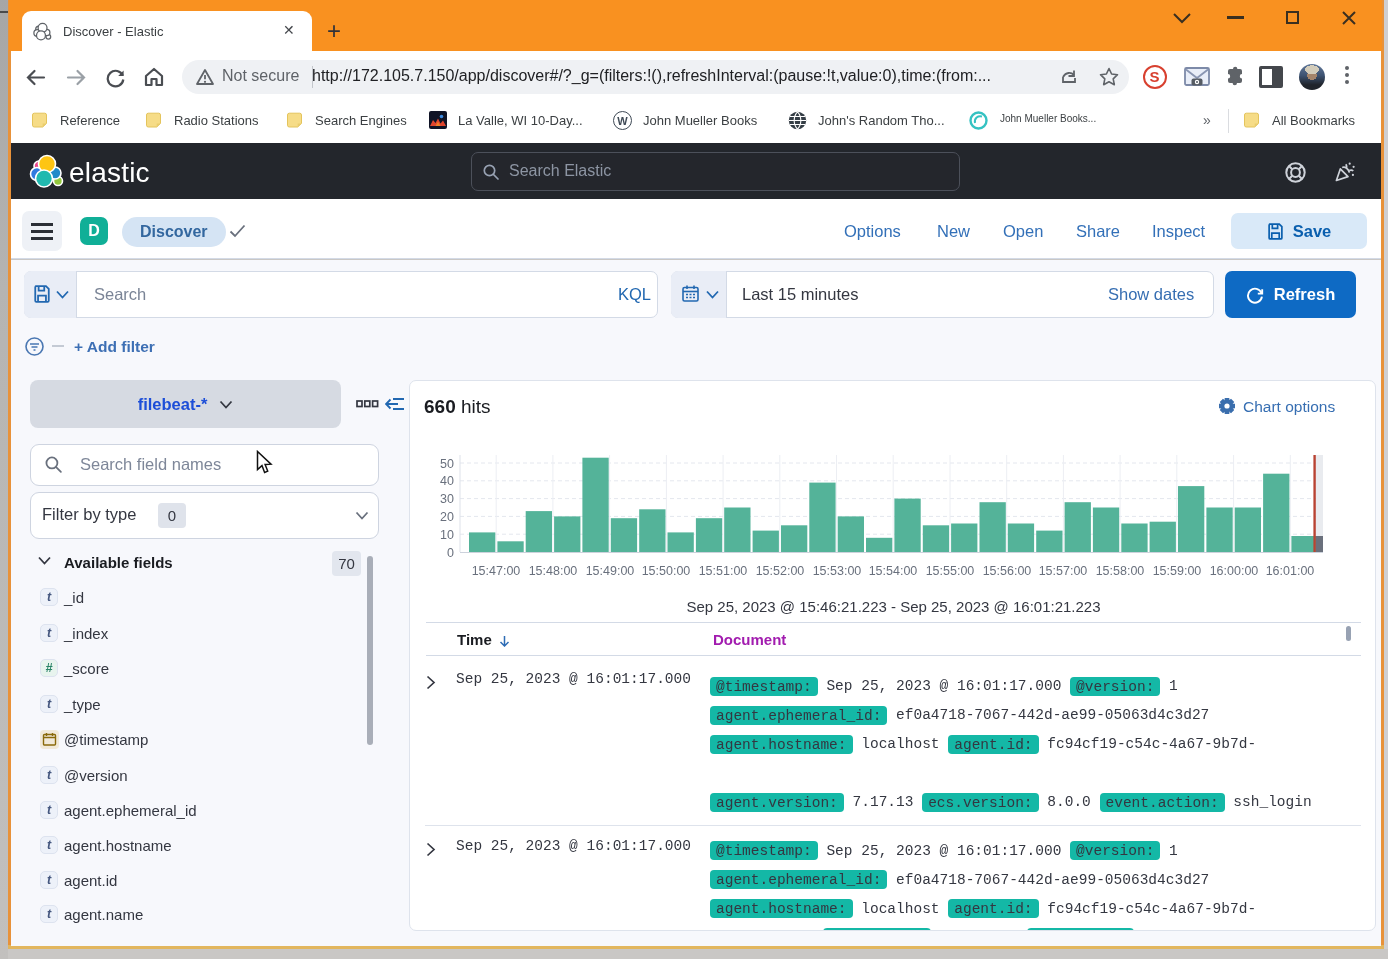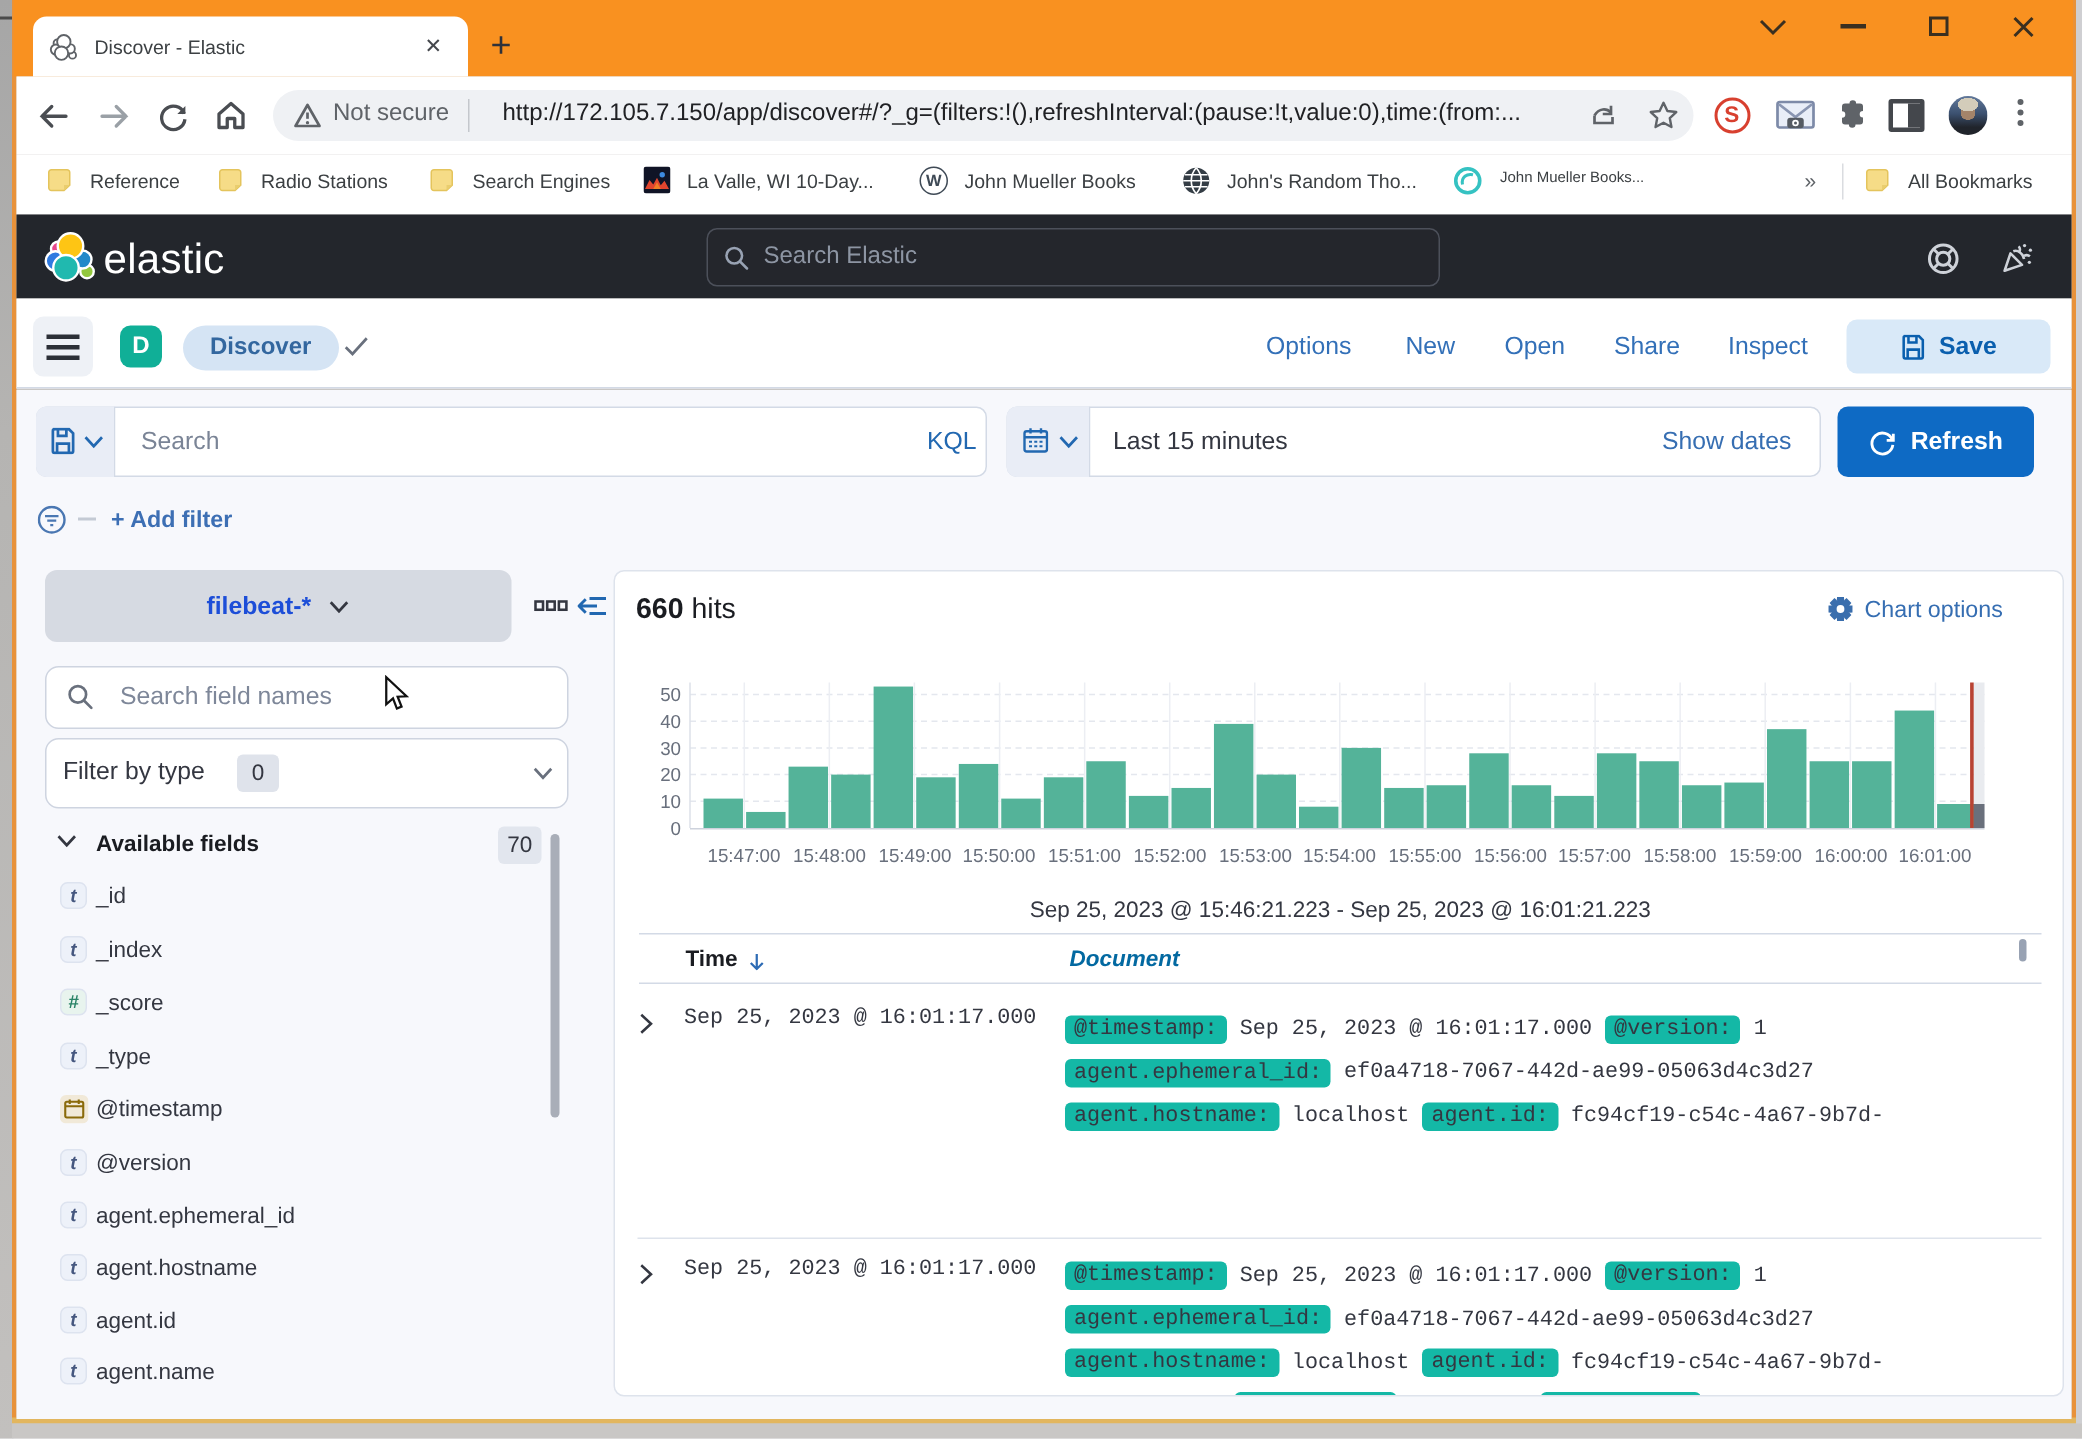--- a/index.html
+++ b/index.html
@@ -60,21 +60,21 @@
   </svg>
 
 <div class="abs" style="left:182px;top:60px;width:947px;height:34px;background:#eff1f4;border-radius:17px;"></div>
 <svg class="abs" style="left:196px;top:68px;" width="18" height="18" viewBox="0 0 18 18">
     <path d="M9 2 L17 16 H1 Z" fill="none" stroke="#5f6368" stroke-width="1.8" stroke-linejoin="round"></path>
     <path d="M9 7 V11.2" stroke="#5f6368" stroke-width="1.8"></path>
     <circle cx="9" cy="13.8" r="1.1" fill="#5f6368"></circle>
   </svg>
 <div class="abs" style="left:222px;top:67px;font-size:16px;color:#5f6368;">Not secure</div>
 <div class="abs" style="left:312px;top:66px;width:1px;height:22px;background:#c4c7cc;"></div>
-<div class="abs" style="left:335px;top:67px;width:716px;overflow:hidden;font-size:16px;color:#202124;white-space:nowrap;">http://172.105.7.150/app/discover#/?_g=(filters:!(),refreshInterval:(pause:!t,value:0),time:(from:...</div>
+<div class="abs" style="left:312px;top:67px;width:716px;overflow:hidden;font-size:16px;color:#202124;white-space:nowrap;">http://172.105.7.150/app/discover#/?_g=(filters:!(),refreshInterval:(pause:!t,value:0),time:(from:...</div>
 <svg class="abs" style="left:1059px;top:67px;" width="20" height="20" viewBox="0 0 20 20">
     <path d="M4 10 C7 5 12 5 15 8" fill="none" stroke="#5f6368" stroke-width="1.8"></path>
     <path d="M15 3.5 V9 H9.5" fill="none" stroke="#5f6368" stroke-width="1.8"></path>
     <path d="M4 10 V15 H16 V11" fill="none" stroke="#5f6368" stroke-width="1.8"></path>
   </svg>
 <svg class="abs" style="left:1099px;top:67px;" width="20" height="20" viewBox="0 0 20 20">
     <path d="M10 1.5 L12.6 7 L18.5 7.7 L14.2 11.8 L15.3 17.7 L10 14.8 L4.7 17.7 L5.8 11.8 L1.5 7.7 L7.4 7 Z" fill="none" stroke="#5f6368" stroke-width="1.6" stroke-linejoin="round"></path>
   </svg>
 
 <div class="abs" style="left:1143px;top:65px;width:24px;height:24px;border-radius:12px;border:2.5px solid #d8402f;background:#fff;"></div>
@@ -389,34 +389,35 @@
       <text x="824" y="197.5" text-anchor="middle">16:00:00</text>
       <text x="880" y="197.5" text-anchor="middle">16:01:00</text>
     </g>
   </svg>
   <div class="abs" style="left:0;top:206px;width:967px;text-align:center;font-size:15px;color:#343741;margin-top:11px;">Sep 25, 2023 @ 15:46:21.223 - Sep 25, 2023 @ 16:01:21.223</div>
   <div class="abs" style="left:16px;top:241px;width:935px;height:34px;border-top:1px solid #d3dae6;border-bottom:1px solid #d3dae6;"></div>
   <div class="abs" style="left:47px;top:250px;font-size:15px;font-weight:700;color:#1a1c21;">Time</div>
   <svg class="abs" style="left:89px;top:254px;" width="11" height="12" viewBox="0 0 11 12">
       <path d="M5.5 1 V10.5 M1.5 7 L5.5 11 L9.5 7" fill="none" stroke="#2e6cb5" stroke-width="1.5"></path>
     </svg>
-  <div class="abs" style="left:303px;top:250px;font-size:15px;font-weight:700;color:#0369a1;font-style:italic;">Document</div>
+  <div class="abs" style="left:303px;top:250px;font-size:15px;font-weight:700;color:#a21caf;">Document</div>
   <style>
     .mono { font-family:Liberation Mono, monospace; font-size:14.5px; color:#343741; }
     .dline { position:absolute; left:300px; white-space:nowrap; height:22px; line-height:22px; }
     .kb { background:#14b8a6; border-radius:4px; padding:1.5px 6px; }
     .chev { position:absolute; left:15px; }
   </style>
   <svg class="chev" style="top:294px;" width="11" height="15" viewBox="0 0 11 15">
       <path d="M2.5 1.5 L9 7.5 L2.5 13.5" fill="none" stroke="#343741" stroke-width="1.7"></path>
     </svg>
   <div class="abs mono" style="left:46px;top:290px;white-space:nowrap;">Sep 25, 2023 @ 16:01:17.000</div>
   <div class="dline mono" style="top:294px;"><span class="kb">@timestamp:</span> Sep 25, 2023 @ 16:01:17.000 <span class="kb">@version:</span> 1</div>
   <div class="dline mono" style="top:323px;"><span class="kb">agent.ephemeral_id:</span> ef0a4718-7067-442d-ae99-05063d4c3d27</div>
   <div class="dline mono" style="top:352px;"><span class="kb">agent.hostname:</span> localhost <span class="kb">agent.id:</span> fc94cf19-c54c-4a67-9b7d-</div>
+  <div class="dline mono" style="top:410px;"><span class="kb">agent.version:</span> 7.17.13 <span class="kb">ecs.version:</span> 8.0.0 <span class="kb">event.action:</span> ssh_login</div>
   <div class="abs" style="left:15px;top:444px;width:936px;height:1px;background:#dee3ec;"></div>
   <svg class="chev" style="top:461px;" width="11" height="15" viewBox="0 0 11 15">
       <path d="M2.5 1.5 L9 7.5 L2.5 13.5" fill="none" stroke="#343741" stroke-width="1.7"></path>
     </svg>
   <div class="abs mono" style="left:46px;top:457px;white-space:nowrap;">Sep 25, 2023 @ 16:01:17.000</div>
   <div class="dline mono" style="top:458.5px;"><span class="kb">@timestamp:</span> Sep 25, 2023 @ 16:01:17.000 <span class="kb">@version:</span> 1</div>
   <div class="dline mono" style="top:487.5px;"><span class="kb">agent.ephemeral_id:</span> ef0a4718-7067-442d-ae99-05063d4c3d27</div>
   <div class="dline mono" style="top:516.5px;"><span class="kb">agent.hostname:</span> localhost <span class="kb">agent.id:</span> fc94cf19-c54c-4a67-9b7d-</div>
   <div class="dline mono" style="top:545.5px;">e3bb4216ff5a <span class="kb">agent.name:</span> localhost <span class="kb">agent.type:</span> filebeat</div>
   <div class="abs" style="left:936px;top:245px;width:5px;height:15px;background:#98a2b3;border-radius:3px;"></div>

